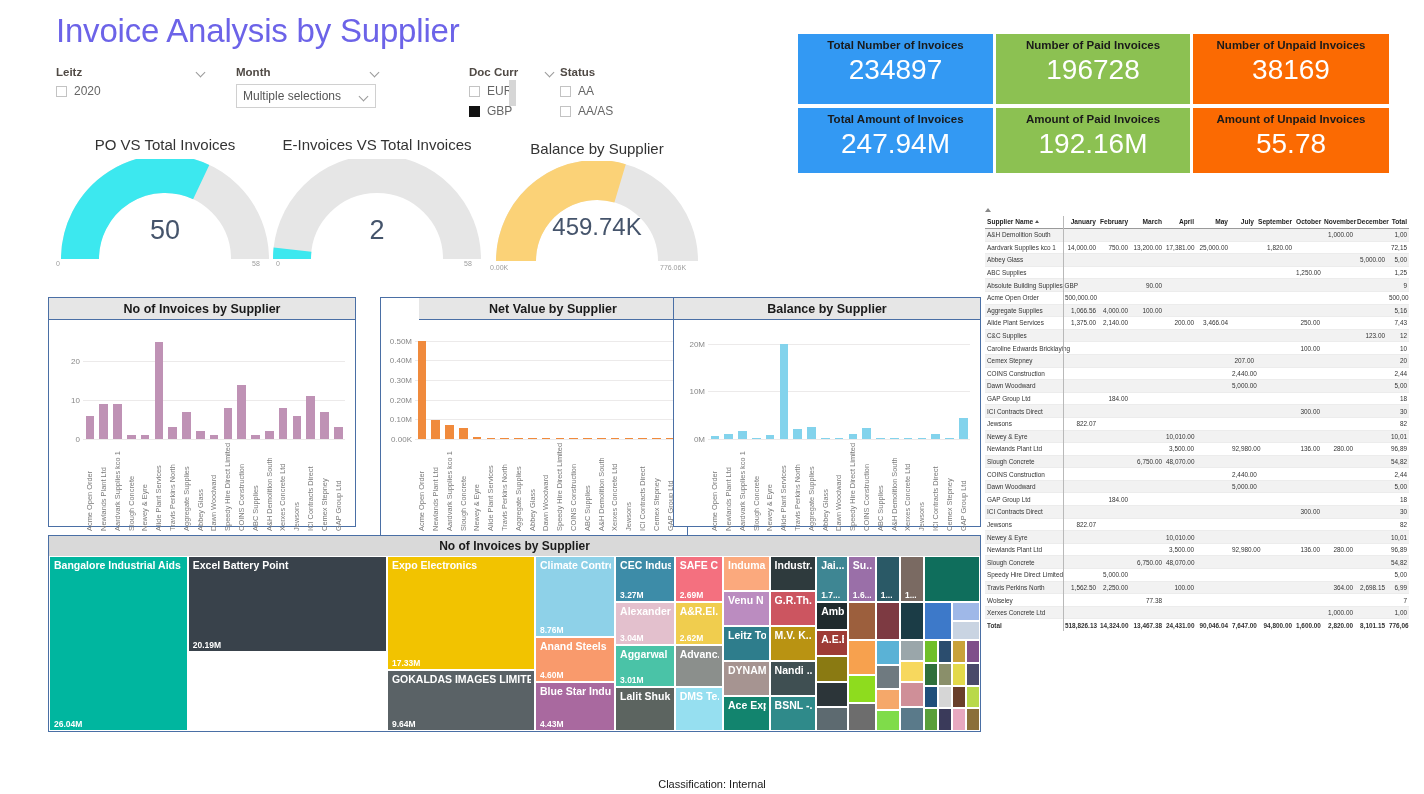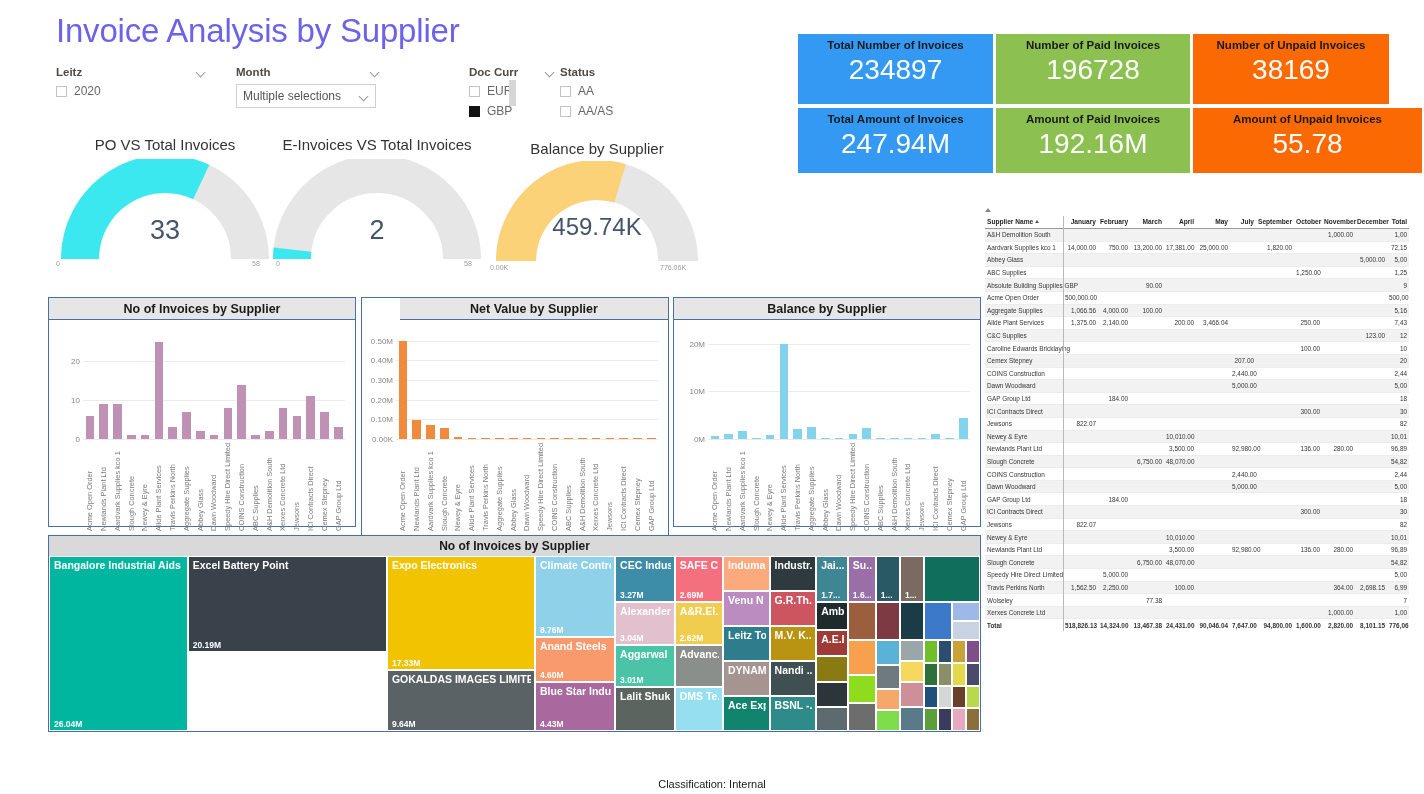--- a/index.html
+++ b/index.html
@@ -242,33 +242,33 @@
   <div class="kpi-value">38169</div>
 </div>
 <div class="kpi" style="left:798px; top:108px; width:195px; height:65px; background:#3399f3;">
   <div class="kpi-label">Total  Amount of Invoices</div>
   <div class="kpi-value">247.94M</div>
 </div>
 <div class="kpi" style="left:996px; top:108px; width:194px; height:65px; background:#8cc152;">
   <div class="kpi-label">Amount of Paid Invoices</div>
   <div class="kpi-value">192.16M</div>
 </div>
-<div class="kpi" style="left:1193px; top:108px; width:229px; height:65px; background:#fb6a02;">
+<div class="kpi" style="left:1193px; top:108px; width:196px; height:65px; background:#fb6a02;">
   <div class="kpi-label">Amount of Unpaid Invoices</div>
   <div class="kpi-value">55.78</div>
 </div>
 
 <div class="gauge-block" style="left:56px; top:136px; width:218px;">
   <div class="gauge-title">PO VS Total Invoices</div>
   <div class="gauge-wrap" style="height:106px; margin-top:6px;">
     <svg width="218" height="106" viewBox="0 0 218 106">
       <path d="M 24 100 A 85 85 0 0 1 194 100" fill="none" stroke="#e6e6e6" stroke-width="38"></path>
       <path id="g0arc" fill="none" stroke="#3ce8ef" stroke-width="38" d="M 24 100 A 85 85 0 0 1 145.19123978303116 23.08970054038835"></path>
     </svg>
-    <div class="gauge-value" style="top:56px;">33</div>
+    <div class="gauge-value" style="top:56px;">50</div>
     <div class="gauge-min" style="left:0px; top:101px;">0</div>
     <div class="gauge-max" style="left:196px; top:101px;">58</div>
   </div>
 </div>
 
 <div class="gauge-block" style="left:268px; top:136px; width:218px;">
   <div class="gauge-title">E-Invoices VS Total Invoices</div>
   <div class="gauge-wrap" style="height:106px; margin-top:6px;">
     <svg width="218" height="106" viewBox="0 0 218 106">
       <path d="M 24 100 A 85 85 0 0 1 194 100" fill="none" stroke="#e6e6e6" stroke-width="38"></path>
@@ -416,21 +416,21 @@
       </div>
       <div class="xlab-slot">
         <div class="xlab">Cemex Stepney</div>
       </div>
       <div class="xlab-slot">
         <div class="xlab">GAP Group Ltd</div>
       </div>
     </div>
 </div>
 
-<div class="chart-card" style="left:361px; top:297px; width:308px; height:294px;padding-left:38px;">
+<div class="chart-card" style="left:380px; top:297px; width:308px; height:294px;padding-left:38px;">
   <div class="chart-card-title">Net Value by Supplier</div>
   <div class="plot" id="plot1" style="position:absolute; left:34px; top:33px; right:10px; height:108px;">
       <div class="gridline" style="top: 108px;"></div>
       <div class="yaxis-lbl" style="top: 108px;">0.00K</div>
       <div class="gridline" style="top: 88.3636px;"></div>
       <div class="yaxis-lbl" style="top: 88.3636px;">0.10M</div>
       <div class="gridline" style="top: 68.7273px;"></div>
       <div class="yaxis-lbl" style="top: 68.7273px;">0.20M</div>
       <div class="gridline" style="top: 49.0909px;"></div>
       <div class="yaxis-lbl" style="top: 49.0909px; margin-left: 20px;">0.30M</div>

